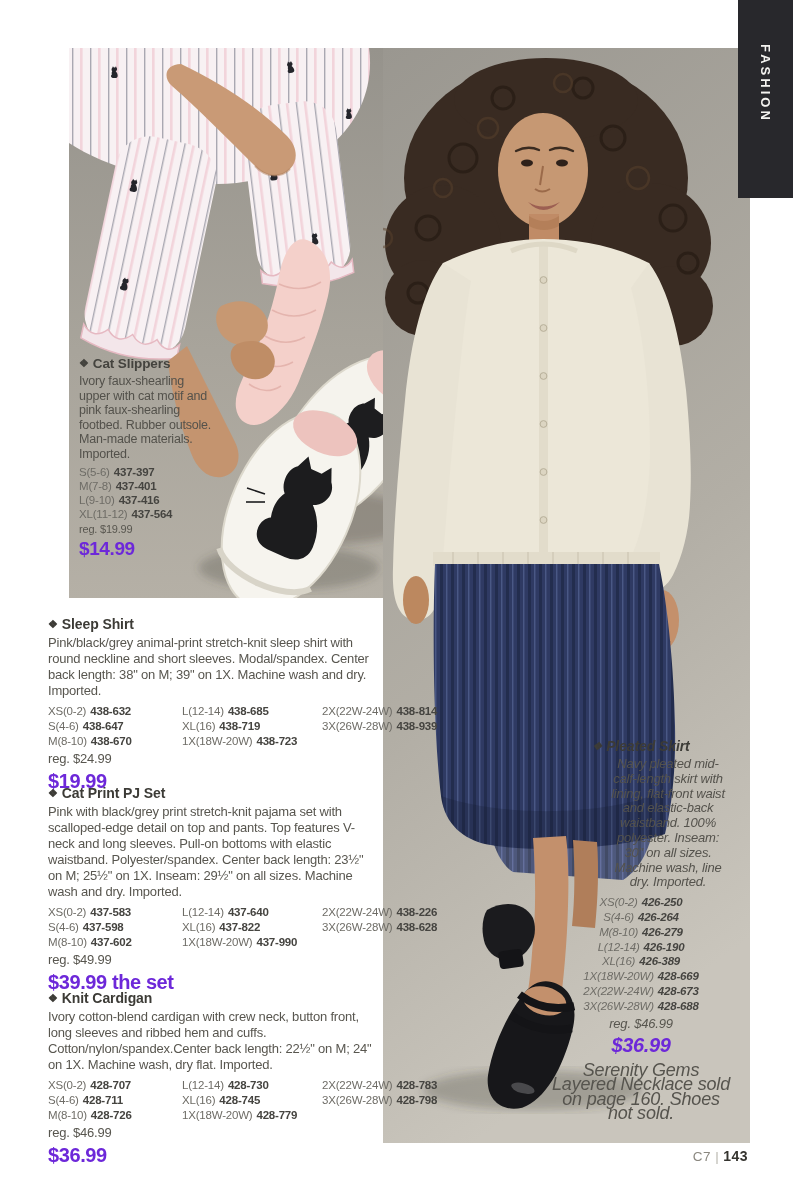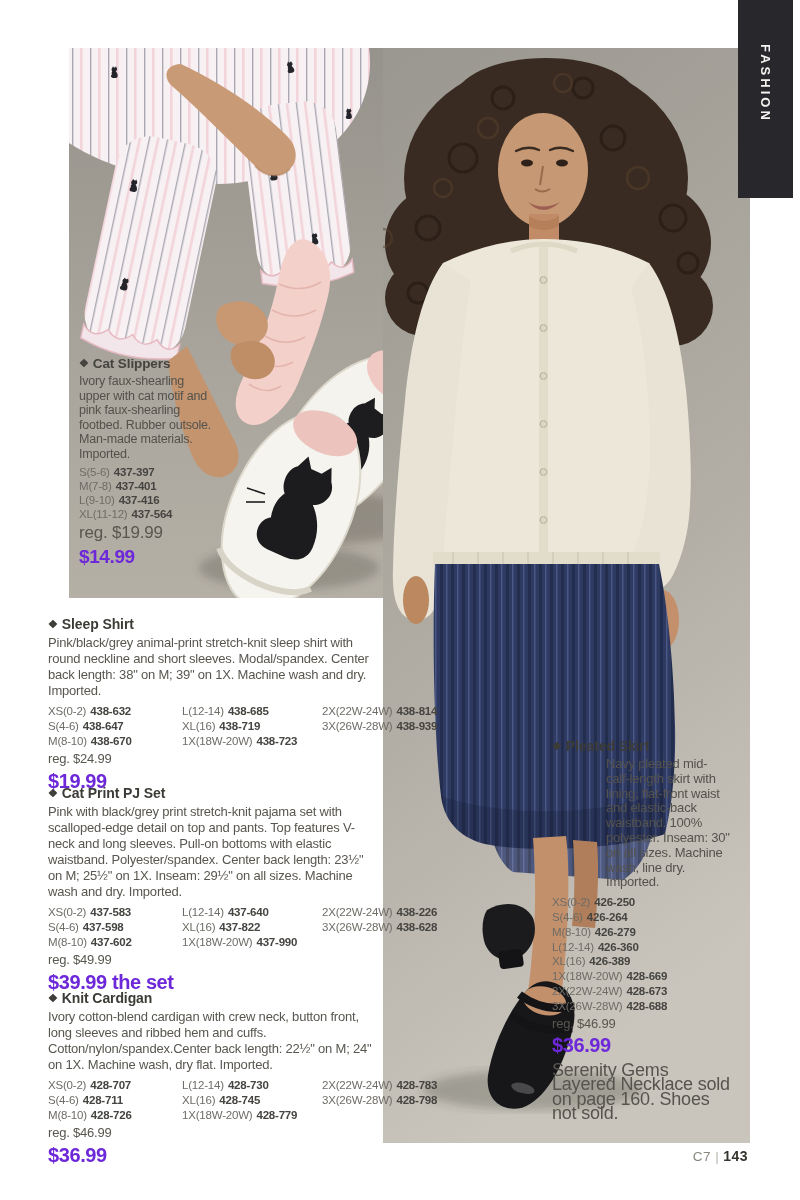--- a/index.html
+++ b/index.html
@@ -26,25 +26,25 @@
   .srow{white-space:nowrap;font-size:11.5px;line-height:15px;color:#6e6c66;letter-spacing:-0.2px;}
   .inum{font-weight:bold;color:#454440;margin-left:4px;}
   .reg{font-size:13px;color:#58564f;margin-top:2px;letter-spacing:-0.2px;}
   .price{font-size:20px;font-weight:bold;color:#6d28d9;margin-top:4px;letter-spacing:-0.4px;}
 
   
   .slippers-text{position:absolute;left:10px;top:308px;width:138px;z-index:2;}
   .slippers-text .pheading{font-size:13.5px;color:#44433e;}
   .slippers-text .pdesc{font-size:12.5px;line-height:14.6px;color:#53514b;margin-bottom:3px;}
   .slippers-text .srow{line-height:14.3px;}
-  .slippers-text .reg{font-size:17px;margin-top:1px;}
+  .slippers-text .reg{font-size:11px;margin-top:1px;}
   .slippers-text .price{font-size:19px;margin-top:3px;}
 
   
-  .skirt-text{position:absolute;right:20px;top:690px;width:178px;text-align:left;z-index:2;}
+  .skirt-text{position:absolute;right:20px;top:690px;width:178px;text-align:center;z-index:2;font-style:italic;}
   .skirt-text .pdesc{width:124px;margin-left:auto;line-height:14.8px;color:#54524c;}
   .skirt-text .srow{line-height:14.8px;}
   .skirt-text .price{margin-top:3px;}
   .skirt-note{font-size:18px;line-height:14.5px;color:#56544e;margin-top:6px;letter-spacing:-0.2px;}
 
   .footer{position:absolute;top:1148px;right:52px;font-size:13.5px;color:#8a877f;letter-spacing:0.5px;}
   .footer .sep{color:#b9b6ae;margin:0 4px;}
   .footer .pnum{font-weight:bold;color:#35342f;font-size:14px;}
 </style>
 </head>
@@ -269,21 +269,21 @@
       </g>
     </svg>
 
     <div class="skirt-text">
       <h3 class="pheading"><span class="marker">❖</span><span>Pleated Skirt</span></h3>
       <p class="pdesc">Navy pleated mid-calf-length skirt with lining, flat-front waist and elastic-back waistband. 100% polyester. Inseam: 30" on all sizes. Machine wash, line dry. Imported.</p>
       <div>
         <div class="srow"><span>XS(0-2)</span><span class="inum">426-250</span></div>
         <div class="srow"><span>S(4-6)</span><span class="inum">426-264</span></div>
         <div class="srow"><span>M(8-10)</span><span class="inum">426-279</span></div>
-        <div class="srow"><span>L(12-14)</span><span class="inum">426-360</span></div>
+        <div class="srow"><span>L(12-14)</span><span class="inum">426-190</span></div>
         <div class="srow"><span>XL(16)</span><span class="inum">426-389</span></div>
         <div class="srow"><span>1X(18W-20W)</span><span class="inum">428-669</span></div>
         <div class="srow"><span>2X(22W-24W)</span><span class="inum">428-673</span></div>
         <div class="srow"><span>3X(26W-28W)</span><span class="inum">428-688</span></div>
       </div>
       <div class="reg">reg. $46.99</div>
       <div class="price">$36.99</div>
       <div class="skirt-note">Serenity Gems Layered Necklace sold on page 160. Shoes not sold.</div>
     </div>
   </div>

